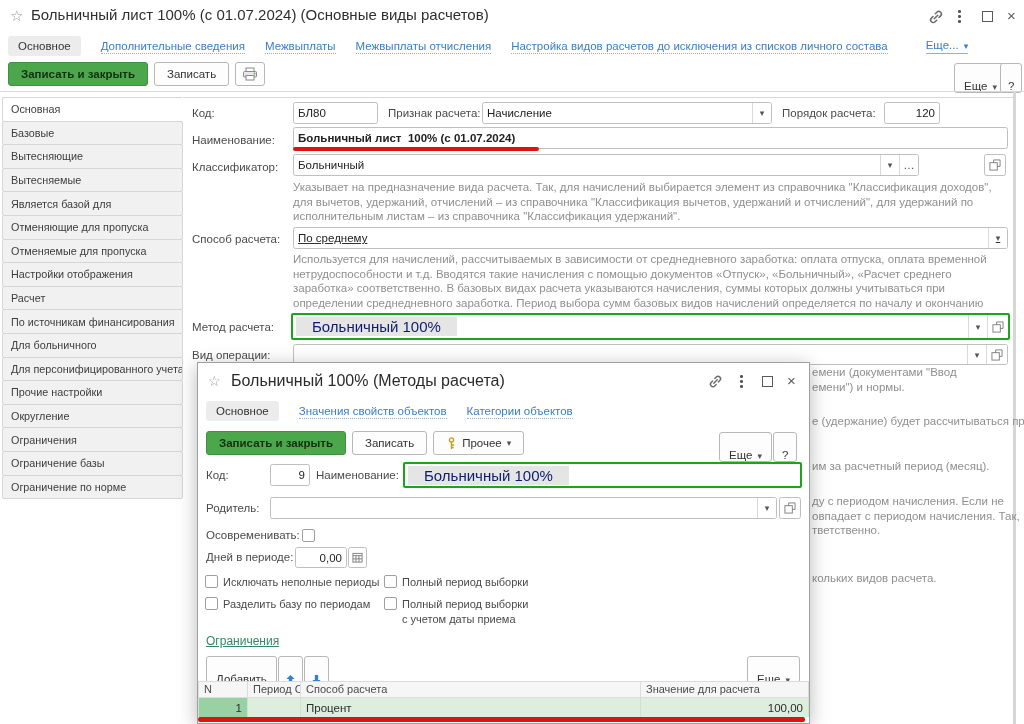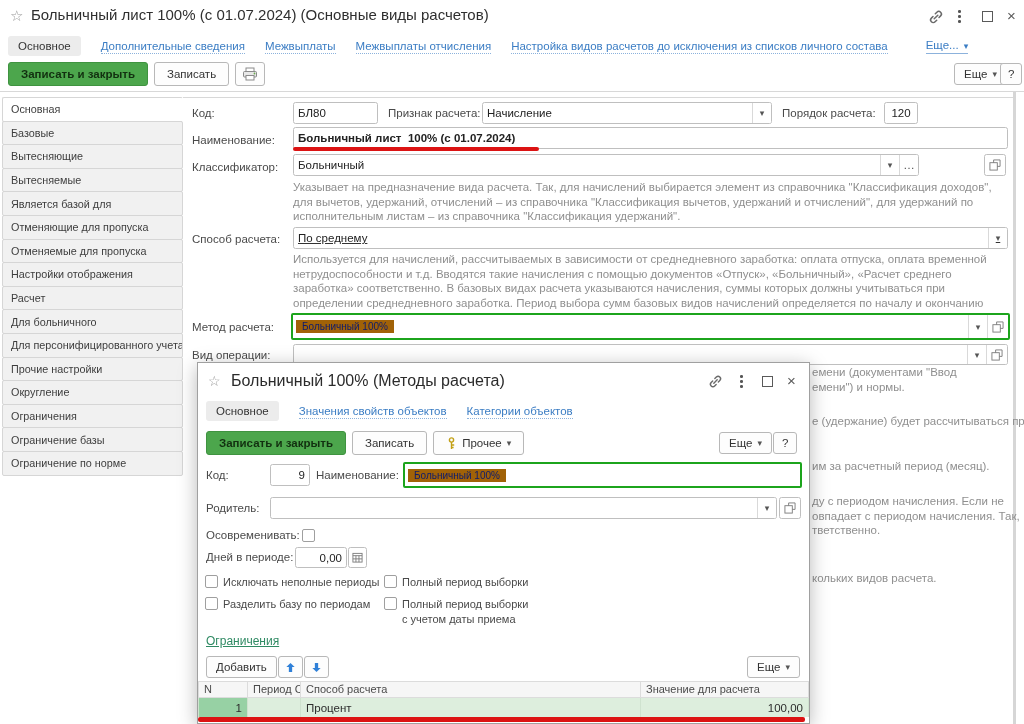--- a/index.html
+++ b/index.html
@@ -19,40 +19,40 @@
   .navrow{display:flex;align-items:center;gap:20px;}
   .nav-active{font-size:11.5px;color:#333;background:#ececec;border-radius:3px;padding:4px 10px;}
   .nav-link{font-size:11.5px;color:#3b7dc4;border-bottom:1px dotted #8cb2dc;cursor:pointer;line-height:14px;white-space:nowrap;}
   .caret{font-family:"DejaVu Sans",sans-serif;font-size:9px;color:#555;margin-left:5px;}
   .caret.blue{color:#3b7dc4;}
 
   
   .btn{display:inline-flex;align-items:center;justify-content:center;border:1px solid #b8b8b8;
        border-radius:3px;background:#fdfdfd;font-size:11.5px;color:#333;height:24px;
        padding:0 12px;box-sizing:border-box;cursor:pointer;white-space:nowrap;}
-  .btn.small{height:22px;padding:0 9px;}
+  .btn.small{height:30px;padding:0 9px;align-items:flex-end;}
   .btn.green{background:#4ca64c;border-color:#3f9340;color:#123010;font-weight:bold;}
   .btn.iconb{padding:0 6px;}
 
   
   .lbl{font-size:11.5px;color:#4a4a4a;white-space:nowrap;}
   .inp{border:1px solid #bfbfbf;border-radius:2.5px;background:#fff;font-size:11.5px;color:#222;
        display:flex;align-items:center;padding:6px 4px;box-sizing:border-box;height:22px;overflow:hidden;}
   .inp.right{justify-content:flex-end;}
   .inp .val{white-space:pre;}
   .combo{border:1px solid #bfbfbf;border-radius:2.5px;background:#fff;display:flex;align-items:stretch;
          box-sizing:border-box;height:22px;overflow:hidden;}
   .combo .val{flex:1;display:flex;align-items:center;padding:0 4px;font-size:11.5px;color:#222;white-space:pre;overflow:hidden;}
   .cbtn{width:18px;border-left:1px solid #d9d9d9;display:flex;align-items:center;justify-content:center;
         color:#555;font-size:9px;font-family:"DejaVu Sans",sans-serif;cursor:pointer;background:#fff;}
   .obtn{width:22px;height:22px;border:1px solid #bfbfbf;border-radius:2.5px;background:#fff;
         display:flex;align-items:center;justify-content:center;box-sizing:border-box;cursor:pointer;}
   .hint{font-size:11.5px;color:#8f8f8f;line-height:14.7px;}
   .frag{font-size:11.5px;color:#8f8f8f;white-space:nowrap;}
-  .sel{background:#a16207;color:#0e1c6d;padding:1px 6px;font-size:10px;white-space:pre;}
+  .sel{background:#e5e5e5;color:#0e1c6d;padding:1px 16px;font-size:15px;white-space:pre;}
   .greenwrap{border:2px solid #1ca41c;border-radius:2px;background:#fff;display:flex;align-items:stretch;box-sizing:border-box;overflow:hidden;}
   .greenwrap .val{flex:1;display:flex;align-items:center;padding:0 3px;overflow:hidden;}
   .checkbox{width:13px;height:13px;border:1px solid #9f9f9f;border-radius:2px;background:#fff;box-sizing:border-box;}
   .cblbl{font-size:11px;color:#4a4a4a;white-space:nowrap;}
   .redline{background:#dc1313;border-radius:2px;}
 
   
   .side{left:2px;top:97px;width:181px;}
   .side-item{height:24.6px;box-sizing:border-box;background:#f1f1f1;border:1px solid #d6d6d6;border-radius:2px;
              font-size:10.8px;color:#3d3d3d;display:flex;align-items:center;padding-left:8px;
@@ -139,20 +139,21 @@
   <div class="abs side">
     <div class="side-item active">Основная</div>
     <div class="side-item">Базовые</div>
     <div class="side-item">Вытесняющие</div>
     <div class="side-item">Вытесняемые</div>
     <div class="side-item">Является базой для</div>
     <div class="side-item">Отменяющие для пропуска</div>
     <div class="side-item">Отменяемые для пропуска</div>
     <div class="side-item">Настройки отображения</div>
     <div class="side-item">Расчет</div>
+    <div class="side-item">По источникам финансирования</div>
     <div class="side-item">Для больничного</div>
     <div class="side-item">Для персонифицированного учета</div>
     <div class="side-item">Прочие настройки</div>
     <div class="side-item">Округление</div>
     <div class="side-item">Ограничения</div>
     <div class="side-item">Ограничение базы</div>
     <div class="side-item">Ограничение по норме</div>
   </div>
 
   <span class="abs lbl" style="left:192px;top:107px;">Код:</span>
@@ -160,21 +161,21 @@
       <span class="val">БЛ80</span>
     </div>
 
   <span class="abs lbl" style="left:388px;top:107px;">Признак расчета:</span>
   <div class="abs combo" style="left:482px;top:102px;width:290px;">
     <span class="val">Начисление</span>
     <span class="cbtn">▾</span>
   </div>
 
   <span class="abs lbl" style="left:782px;top:107px;">Порядок расчета:</span>
-  <div class="abs inp right" style="left:884px;top:102px;width:34px;justify-content:center;">
+  <div class="abs inp right" style="left:884px;top:102px;width:56px;">
       <span class="val">120</span>
     </div>
 
   <span class="abs lbl" style="left:192px;top:134px;">Наименование:</span>
   <div class="abs inp" style="left:293px;top:127px;width:715px;font-weight:bold;">
       <span class="val">Больничный лист  100% (с 01.07.2024)</span>
     </div>
   <div class="abs redline" style="left:293px;top:147px;width:246px;height:4px;"></div>
 
   <span class="abs lbl" style="left:192px;top:161px;">Классификатор:</span>

